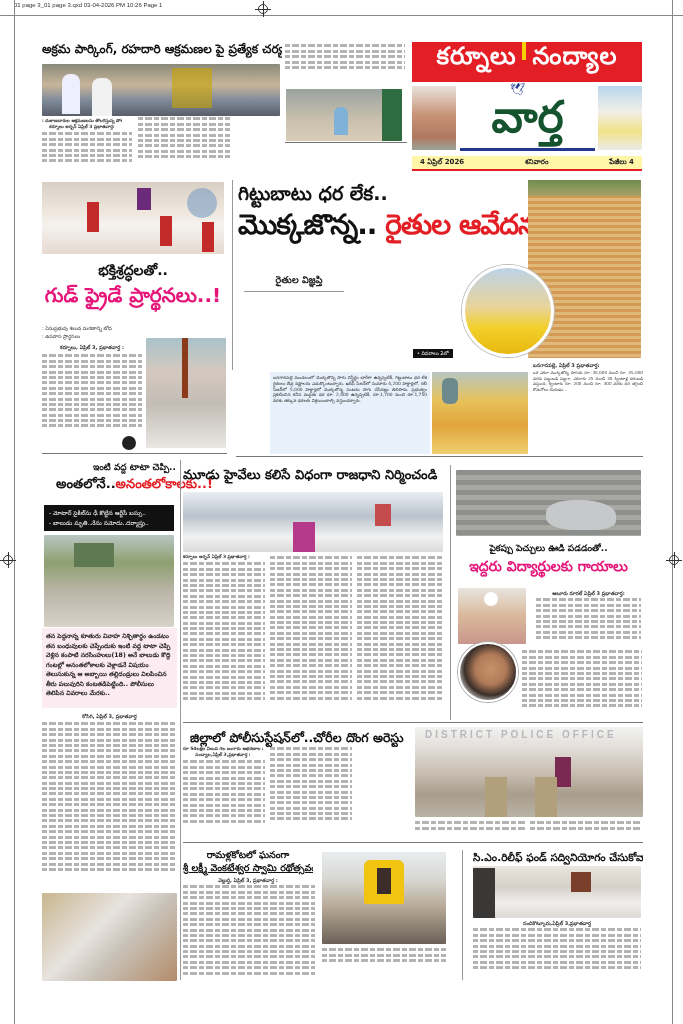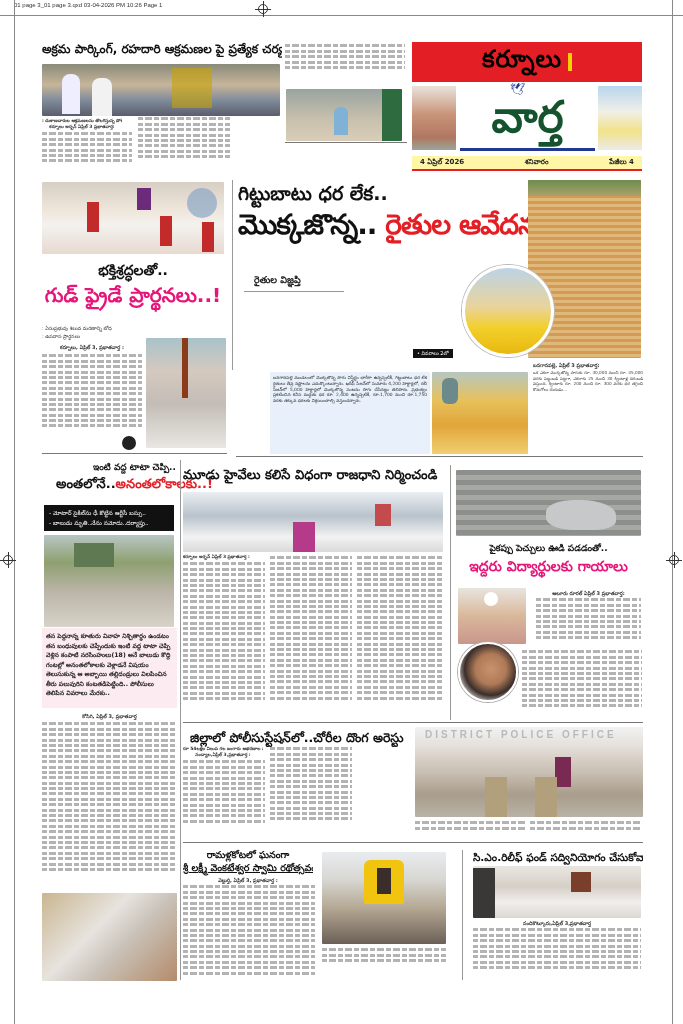--- a/index.html
+++ b/index.html
@@ -15,21 +15,21 @@
 
   .headline { font-weight: bold; color: #111; white-space: nowrap; overflow: hidden; }
   .photo { overflow: hidden; border-radius: 1px; }
   .txt { font-size: 4.2px; line-height: 5.6px; color: #666; overflow: hidden; text-align: justify; }
   .txt .line { height: 3px; margin: 2.4px 0; background: repeating-linear-gradient(90deg,#9a9a9a 0 5px,transparent 5px 7px,#9a9a9a 7px 14px,transparent 14px 16px); opacity: .75; }
   .byline { font-size: 5px; font-weight: bold; color: #333; text-align: center; white-space: nowrap; overflow: hidden; }
   .rule { height: 1px; background: #777; }
   .vrule { width: 1px; background: #999; }
 
   
-  .mast-top { left: 412px; top: 42px; width: 230px; height: 40px; background: #e31e24; color: #000000; font-weight: bold; font-size: 24px; display:flex; align-items:center; justify-content:center; gap:6px; letter-spacing:1px; white-space: nowrap; }
+  .mast-top { left: 412px; top: 42px; width: 230px; height: 40px; background: #e31e24; color: #ffffff; font-weight: bold; font-size: 24px; display:flex; align-items:flex-start; justify-content:center; gap:6px; letter-spacing:1px; white-space: nowrap; }
   .mast-bar { display:inline-block; width:4px; height:18px; background:#f6d000; }
   .mast-logo { left: 460px; top: 86px; width: 135px; height: 62px; color: #14532d; font-size: 44px; font-weight: bold; text-align: center; line-height: 62px; font-family: "DejaVu Serif", serif; }
   .mast-underline { left: 460px; top: 148px; width: 135px; height: 3px; background: #20388f; }
   .mast-date { left: 412px; top: 156px; width: 230px; height: 15px; background: #fff6a8; border-bottom: 2px solid #e31e24; font-size: 7px; font-weight: bold; display:flex; justify-content:space-between; align-items:center; padding: 0 8px; }
 
   .pink { color: #e5157a; }
   .red { color: #e31e24; }
   .bullet { display:flex; align-items:center; gap:4px; font-size: 9.5px; font-weight: bold; color:#222; border-bottom: 1px solid #999; padding: 3px 0; white-space: nowrap; }
   .dot { width: 6px; height: 6px; border-radius: 50%; background: #e5157a; flex-shrink:0; }
   .tag { background:#111; color:#fff; font-size:5px; padding:1px 4px; }
@@ -83,20 +83,21 @@
   </div>
 <div class="abs photo" style="left:286px;top:89px;width:116px;height:52px;background:linear-gradient(180deg,#9aa3a0 0%,#c9c1ad 60%,#d9cdb8 100%);">
   <div class="abs" style="left:48px;top:18px;width:14px;height:28px;background:#7fb2d6;border-radius:6px 6px 0 0;"></div>
   <div class="abs" style="left:96px;top:0;width:20px;height:52px;background:#2e6b3e;"></div>
 </div>
 <div class="abs rule" style="left:285px;top:142px;width:122px;"></div>
 
 <div class="abs mast-top">
   <span>కర్నూలు</span>
   <span class="mast-bar"></span>
+  <span>నంద్యాల</span>
 </div>
 <div class="abs" style="left:412px;top:86px;width:44px;height:64px;background:linear-gradient(180deg,#e9e3dc 0%,#c89478 45%,#b07760 80%,#9aa59a 100%);"></div>
 <div class="abs mast-logo">వార్త</div>
 <div class="abs" style="left:510px;top:82px;font-size:12px;color:#20388f;">🕊</div>
 <div class="abs mast-underline"></div>
 <div class="abs" style="left:598px;top:86px;width:44px;height:64px;background:linear-gradient(180deg,#b9d6ee 0%,#f1efe8 40%,#f1e28a 70%,#ecebe6 100%);"></div>
 <div class="abs mast-date">
   <span>4 ఏప్రిల్ 2026</span>
   <span>శనివారం</span>
   <span>పేజీలు 4</span>
@@ -138,21 +139,21 @@
 </div>
 <div class="abs rule" style="left:42px;top:453px;width:185px;"></div>
 
 <div class="abs vrule" style="left:232px;top:180px;height:190px;"></div>
 <div class="abs headline" style="left:238px;top:182px;width:290px;font-size:19px;">గిట్టుబాటు ధర లేక..</div>
 <div class="abs headline" style="left:238px;top:208px;width:290px;font-size:28px;letter-spacing:-1px;">
   <span>మొక్కజొన్న..</span>
   <span class="red">రైతుల ఆవేదన..!</span>
 </div>
 <div class="abs" style="left:244px;top:271px;width:220px;">
-  <div class="bullet" style="padding-left:10px;width:100px;">
+  <div class="bullet" style="padding-left:10px;width:100px;justify-content:center;">
       <span>రైతుల విజ్ఞప్తి</span>
     </div>
 </div>
 <div class="abs tag" style="left:413px;top:349px;">• వివరాలు 2లో</div>
 <div class="abs photo" style="left:528px;top:180px;width:113px;height:178px;background:repeating-linear-gradient(180deg,#e0b879 0 3px,#d49a54 3px 6px);">
   <div class="abs" style="left:0;top:0;width:113px;height:16px;background:linear-gradient(180deg,#6f8c4e,#a8a26a);"></div>
 </div>
 <div class="abs" style="left:462px;top:265px;width:92px;height:92px;border-radius:50%;border:3px solid #fff;box-shadow:0 0 0 1px #bbb;background:linear-gradient(180deg,#bcd3e6 0%,#e9d49c 45%,#f2cf2a 70%,#e8b80f 100%);"></div>
 <div class="abs boxed" style="left:270px;top:372px;width:160px;height:82px;padding:3px;">
   <div class="txt" style="height:74px;color:#333;font-size:4.4px;line-height:5.8px;">బనగానపల్లె మండలంలో మొక్కజొన్న సాగు విస్తీర్ణం భారీగా ఉన్నప్పటికీ, గిట్టుబాటు ధర లేక రైతులు తీవ్ర నష్టాలను ఎదుర్కొంటున్నారు. ఖరీఫ్ సీజన్‌లో సుమారు 4,200 హెక్టార్లలో, రబీ సీజన్‌లో 5,000 హెక్టార్లలో మొక్కజొన్న పంటను సాగు చేసినట్లు తెలిపారు. ప్రభుత్వం ప్రకటించిన కనీస మద్దతు ధర రూ. 2,400 ఉన్నప్పటికీ, రూ.1,700 నుంచి రూ.1,750 వరకు తక్కువ ధరలకు విక్రయించాల్సి వస్తుందన్నారు.</div>

